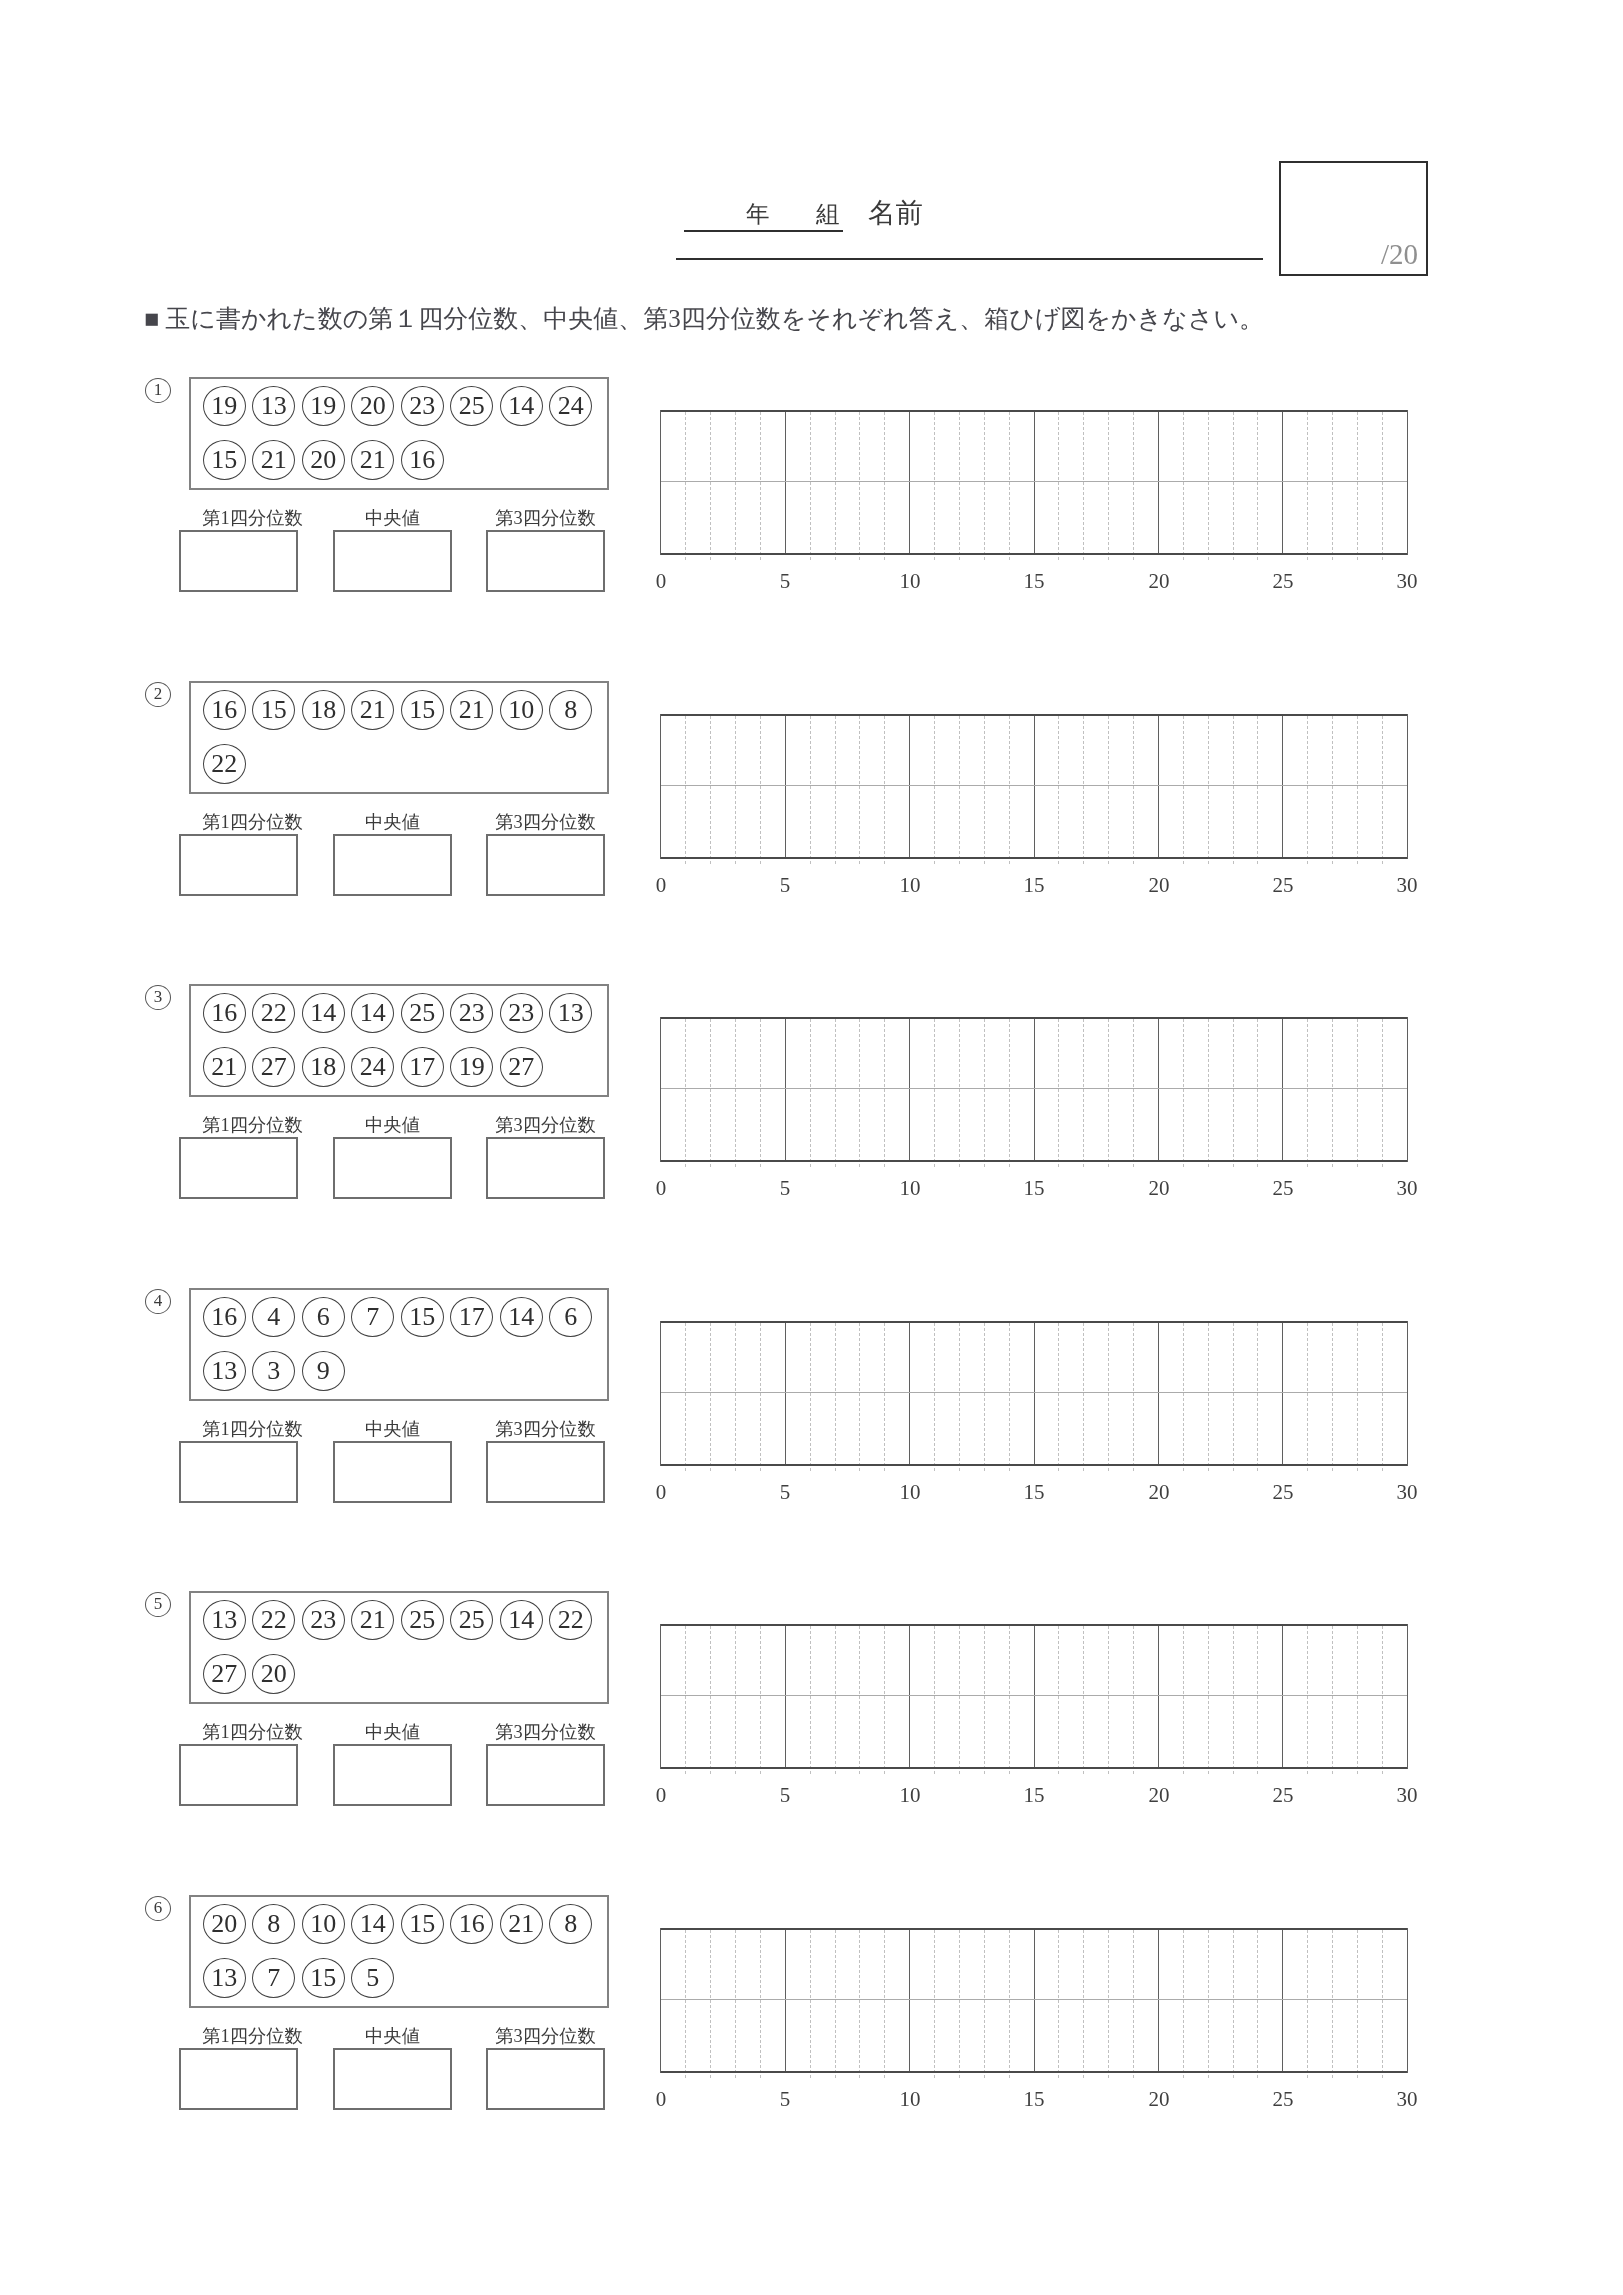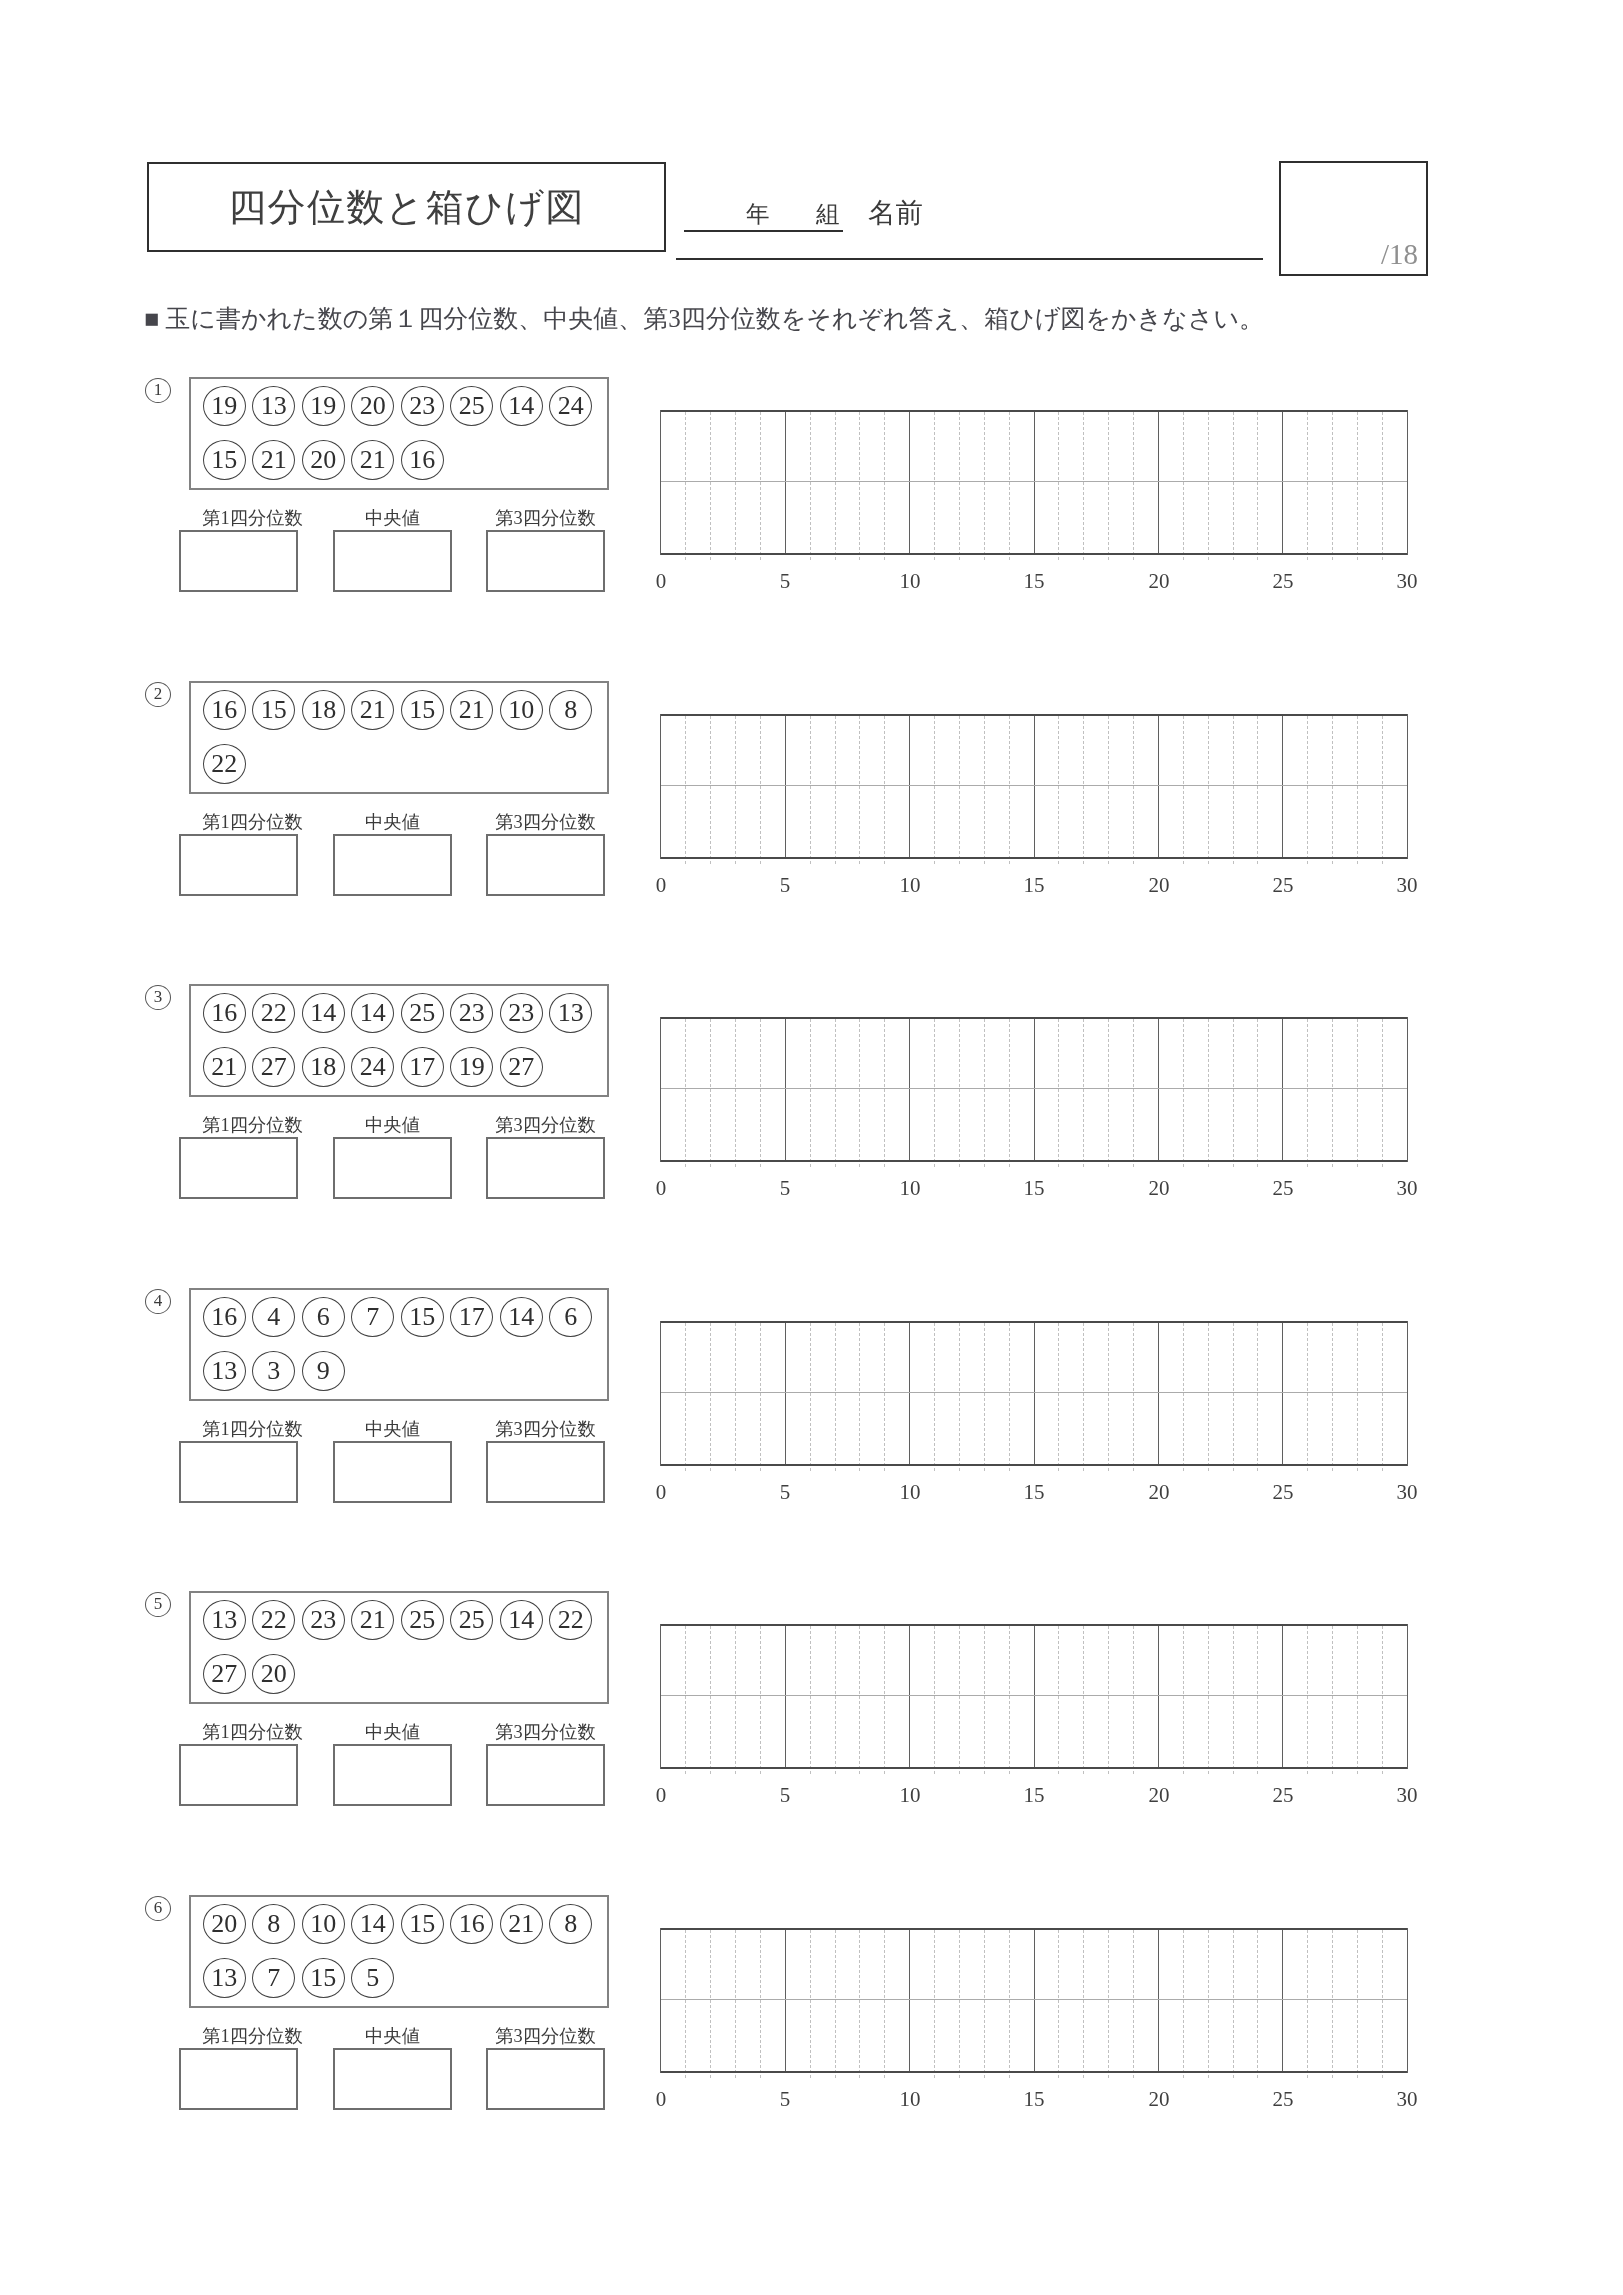--- a/index.html
+++ b/index.html
@@ -55,32 +55,29 @@
   .vline{position:absolute;top:0;width:0;height:145px;border-left:1.3px solid #5f5f5f;z-index:1;}
   .vdash{position:absolute;top:2px;width:0;height:148px;border-left:1.3px dashed #c0c0c0;z-index:0;}
   .ticks{position:absolute;left:661px;top:192px;width:746px;height:29px;}
   .tick{position:absolute;top:0;transform:translateX(-50%);font-size:21px;color:#3f3f3f;}
 </style>
 </head>
 <body>
 
 <div id="page">
 
-  <div class="title-box">
-    <span class="title-text">四分位数と箱ひげ図</span>
-  </div>
 
   <span class="year-label">年</span>
   <span class="class-label">組</span>
   <div class="yc-underline"></div>
   <span class="name-label">名前</span>
   <div class="name-underline"></div>
 
   <div class="score-box">
-    <span class="score-value">/18</span>
+    <span class="score-value">/20</span>
   </div>
 
   <div class="instruction">■ 玉に書かれた数の第１四分位数、中央値、第3四分位数をそれぞれ答え、箱ひげ図をかきなさい。</div>
 
   <div id="problems">
       <div class="problem" style="top: 377px;">
     <div class="problem-badge">
       <span>1</span>
     </div>
     <div class="balls-box">

